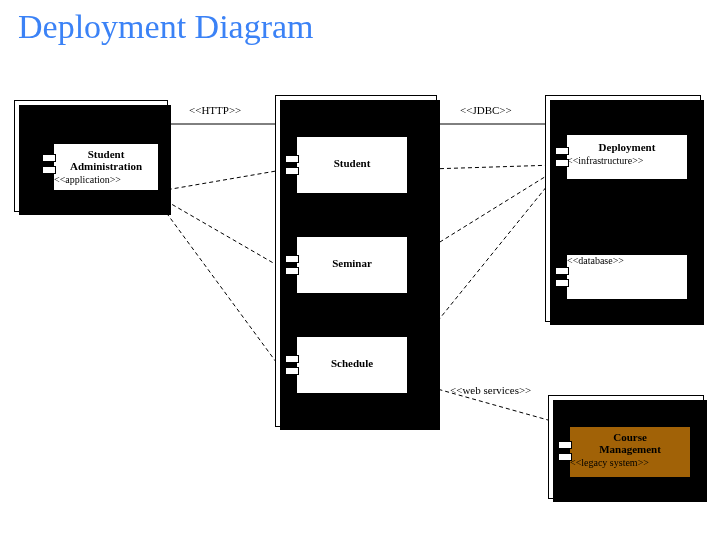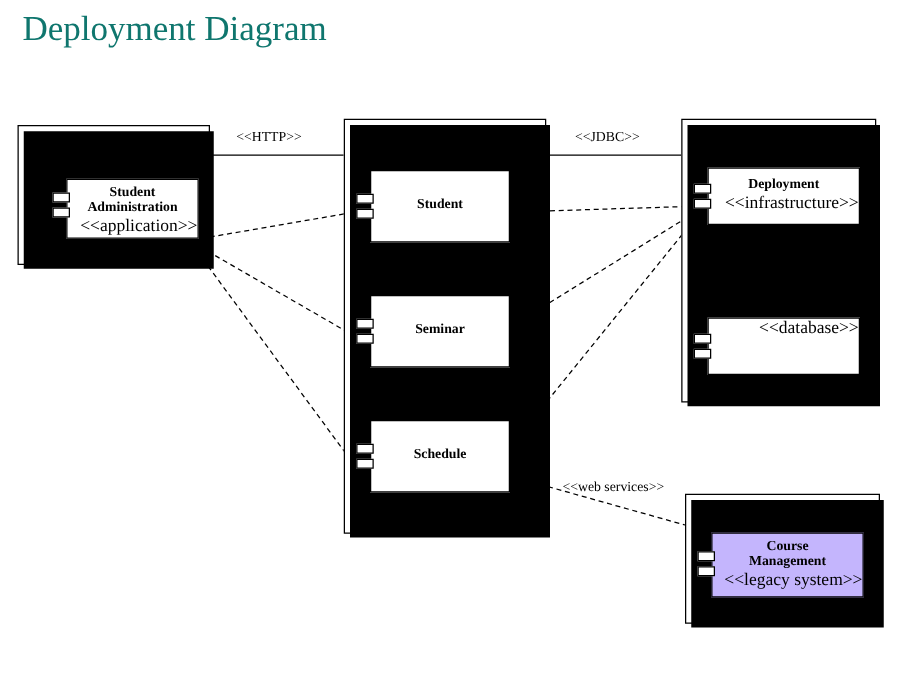--- a/index.html
+++ b/index.html
@@ -1,23 +1,23 @@
 <!DOCTYPE html>
 <html><head>
 <meta charset="utf-8">
 <style>
 body{margin:0;padding:0;font-family:"Times New Roman",serif;background:#fff;width:720px;height:540px;position:relative;overflow:hidden}
-.title{position:absolute;top:8px;left:18px;font-size:28px;color:#0f766e;font-weight:400}
+.title{position:absolute;top:8px;left:18px;font-size:34px;color:#3b82f6;font-weight:400}
 .node{position:absolute;background:#fff;border:1px solid #000}
 .node.shadow::before{content:"";position:absolute;top:4px;left:4px;right:-4px;bottom:-4px;background:#000;z-index:-1}
 .node-title{font-weight:bold;font-size:12px;padding:4px 6px}
 .component{position:absolute;background:#fff;border:1px solid #000}
 .component.shadow::after{content:"";position:absolute;top:3px;left:3px;right:-3px;bottom:-3px;background:#000;z-index:-1}
 .comp-label{font-weight:bold;font-size:11px;text-align:center;width:100%;padding:2px 4px;box-sizing:border-box}
-.comp-stereo{font-size:14px;text-align:right;width:100%}
+.comp-stereo{font-size:10px;text-align:left;width:100%}
 .tabs{position:absolute;left:-8px;width:8px}
 .tabs .tab{width:12px;height:6px;background:#fff;border:1px solid #000;margin-bottom:4px;margin-left:-4px}
 .conn-label{position:absolute;font-size:11px;color:#000}
 svg.lines{position:absolute;top:0;left:0;width:720px;height:540px;pointer-events:none}
 .lollipop{position:absolute;width:8px;height:8px;border:1px solid #000;border-radius:50%;background:#fff}
 </style>
 </head>
 <body>
 
 <div class="title">Deployment Diagram</div>
@@ -100,21 +100,21 @@
     <div class="tabs" style="top:12px">
         <div class="tab"></div>
         <div class="tab"></div>
       </div>
     <div class="comp-stereo">&lt;&lt;database&gt;&gt;</div>
   </div>
 </div>
 
 <div class="node shadow" style="left:548px;top:395px;width:154px;height:102px;z-index:2">
   <div class="node-title">Mainframe</div>
-  <div class="component" style="left:20px;top:30px;width:120px;height:50px;border:1px solid #000;background:#c4b5fd">
+  <div class="component" style="left:20px;top:30px;width:120px;height:50px;border:1px solid #000;background:#a16207">
     <div class="tabs" style="top:14px">
         <div class="tab"></div>
         <div class="tab"></div>
       </div>
     <div class="comp-label" style="white-space:pre-line;padding-top:4px">Course
 Management</div>
     <div class="comp-stereo">&lt;&lt;legacy system&gt;&gt;</div>
   </div>
 </div>
 

